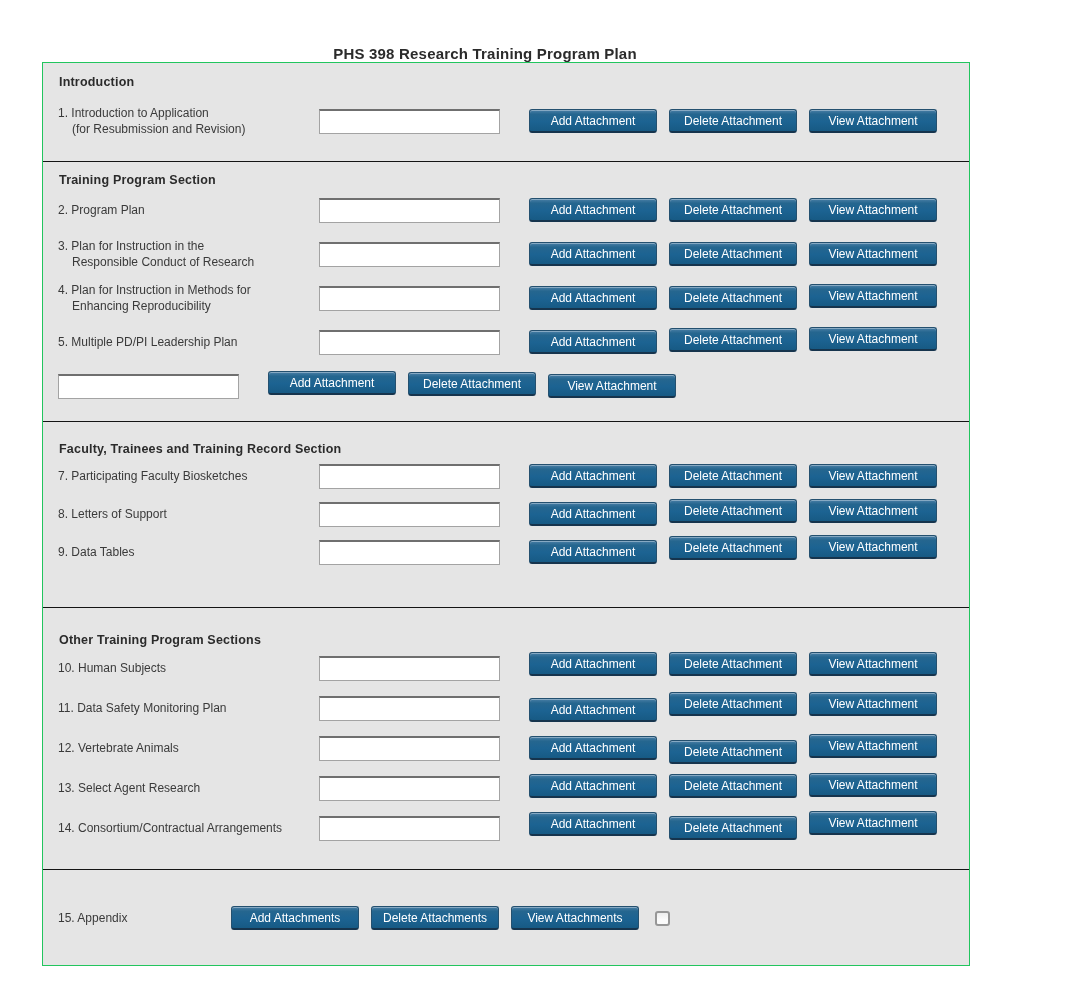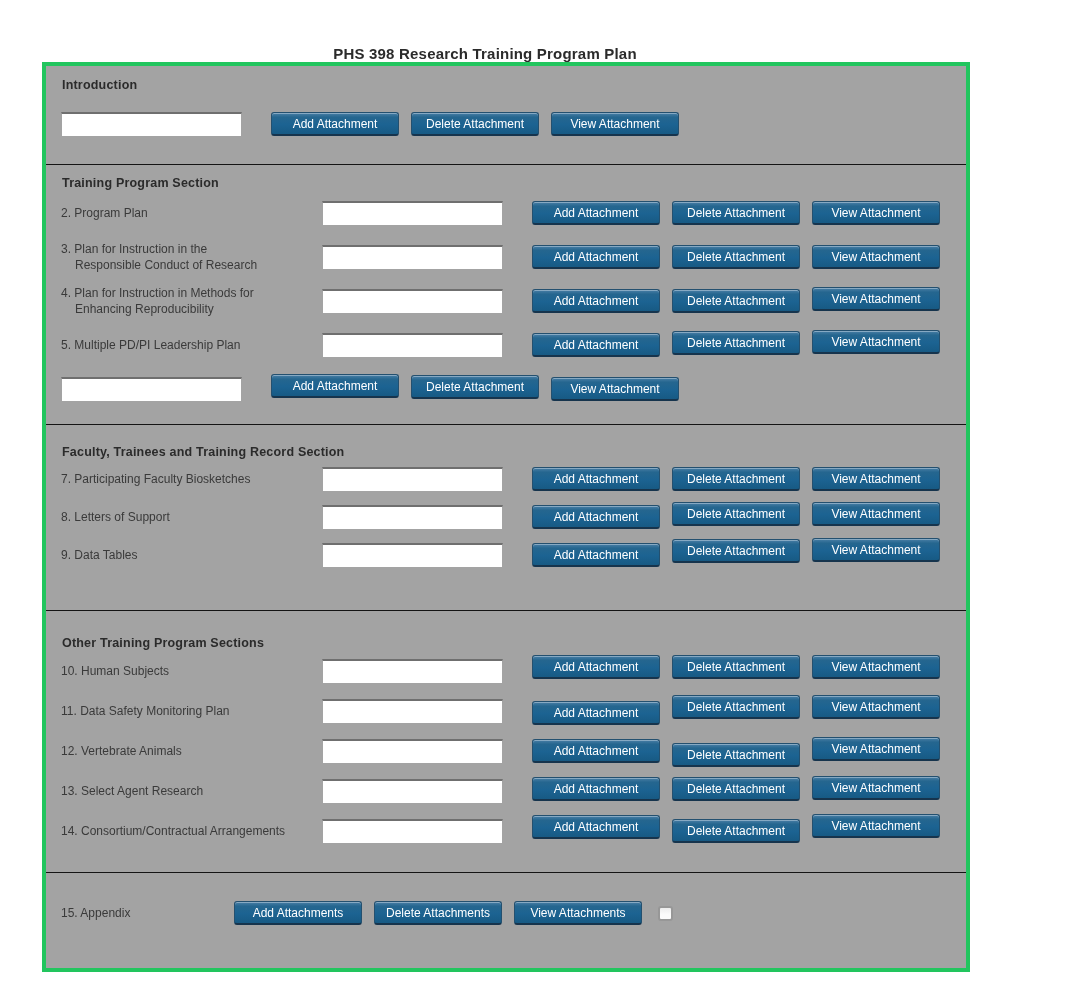--- a/index.html
+++ b/index.html
@@ -11,22 +11,22 @@
   }
   .head-wrap { width:970px; padding-top:45px; }
   .page-title {
     text-align:center; font-size:15px; font-weight:bold; color:#2b2b2b;
     letter-spacing:.2px;
   }
   .omb { text-align:right; font-size:12px; font-weight:bold; color:#1d1d1d; margin-top:19px; margin-bottom:2px; }
 
   .form-box {
     margin-left:42px; width:928px;
-    border:4px solid #22c55e;
-    background:#a3a3a3;
+    border:1px solid #22c55e;
+    background:#e5e5e5;
   }
   .sec { width:100%; }
   .sec + .sec { border-top:1px solid #141414; }
   .sec1 { height:98px;  padding-top:12px; }
   .sec2 { height:260px; padding-top:11px; }
   .sec3 { height:186px; padding-top:20px; }
   .sec4 { height:262px; padding-top:25px; }
   .sec5 { height:96px; }
 
   .sec-title {
@@ -34,21 +34,21 @@
     height:15px; line-height:15px; padding-left:16px; letter-spacing:.2px;
   }
 
   .row { display:flex; align-items:center; padding-left:15px; }
   .sec1 .row { margin-top:14px; height:34px; }
   .sec2 .row { height:44px; }
   .sec3 .row { height:38px; }
   .sec3 .row:first-of-type { margin-top:17px; }
   .sec4 .row { height:40px; }
   .sec4 .row:first-of-type { margin-top:6px; }
-  .sec5 .row { margin-top:28px; height:24px; }
+  .sec5 .row { margin-top:36px; height:24px; }
 
   .lbl { width:261px; font-size:12px; line-height:16px; color:#3a3a3a; }
   .lbl .l2 { padding-left:14px; }
 
   .txt {
     width:181px; height:25px;
     border:1px solid #a3a3a3; border-top:2px solid #6f6f6f;
     background:#fff; margin-right:29px; flex:0 0 auto;
     font:12px "Liberation Sans",sans-serif; padding:0 4px;
   }
@@ -80,20 +80,24 @@
 
 <div class="head-wrap">
   <div class="page-title">PHS 398 Research Training Program Plan</div>
 </div>
 
 <div class="form-box">
 
   <div class="sec sec1">
     <div class="sec-title">Introduction</div>
     <div class="row">
+      <div class="lbl">
+        <div class="l1">1. Introduction to Application</div>
+        <div class="l2">(for Resubmission and Revision)</div>
+      </div>
       <input class="txt" value="" style="">
       <div class="btns">
         <button class="btn">Add Attachment</button>
         <button class="btn">Delete Attachment</button>
         <button class="btn">View Attachment</button>
       </div>
     </div>
   </div>
 
   <div class="sec sec2">

